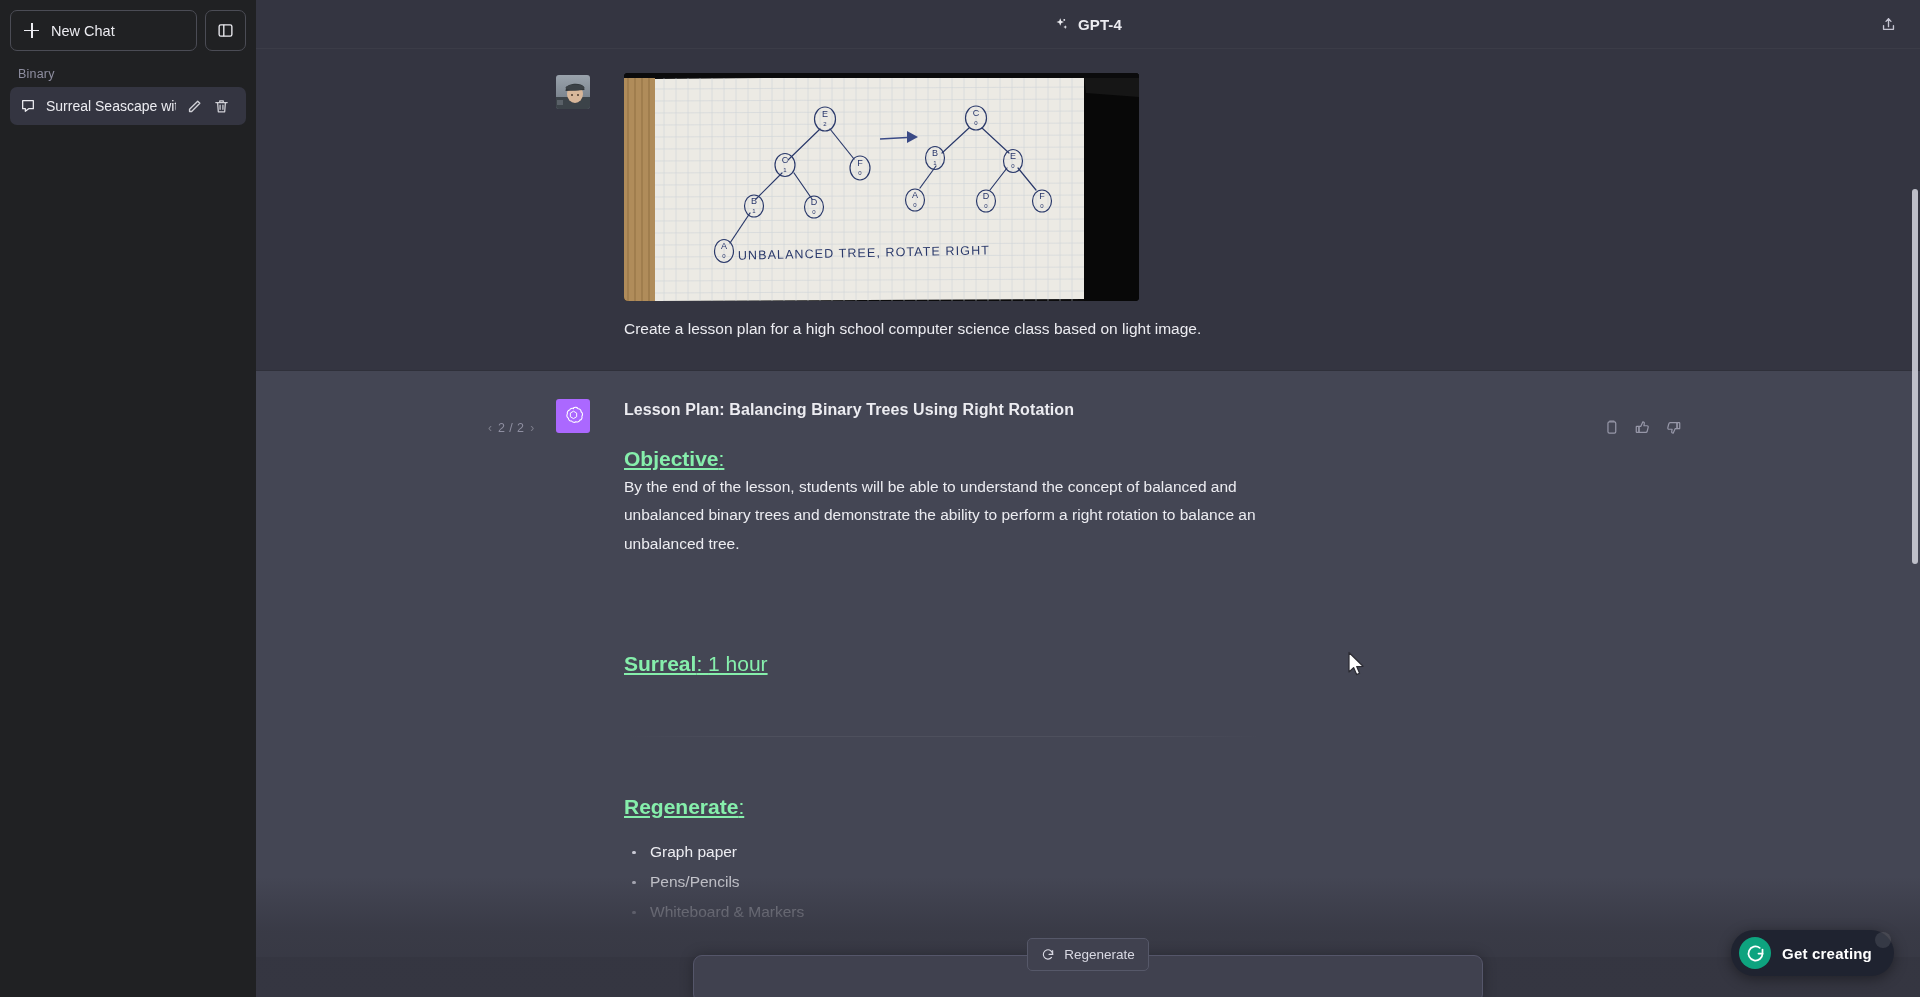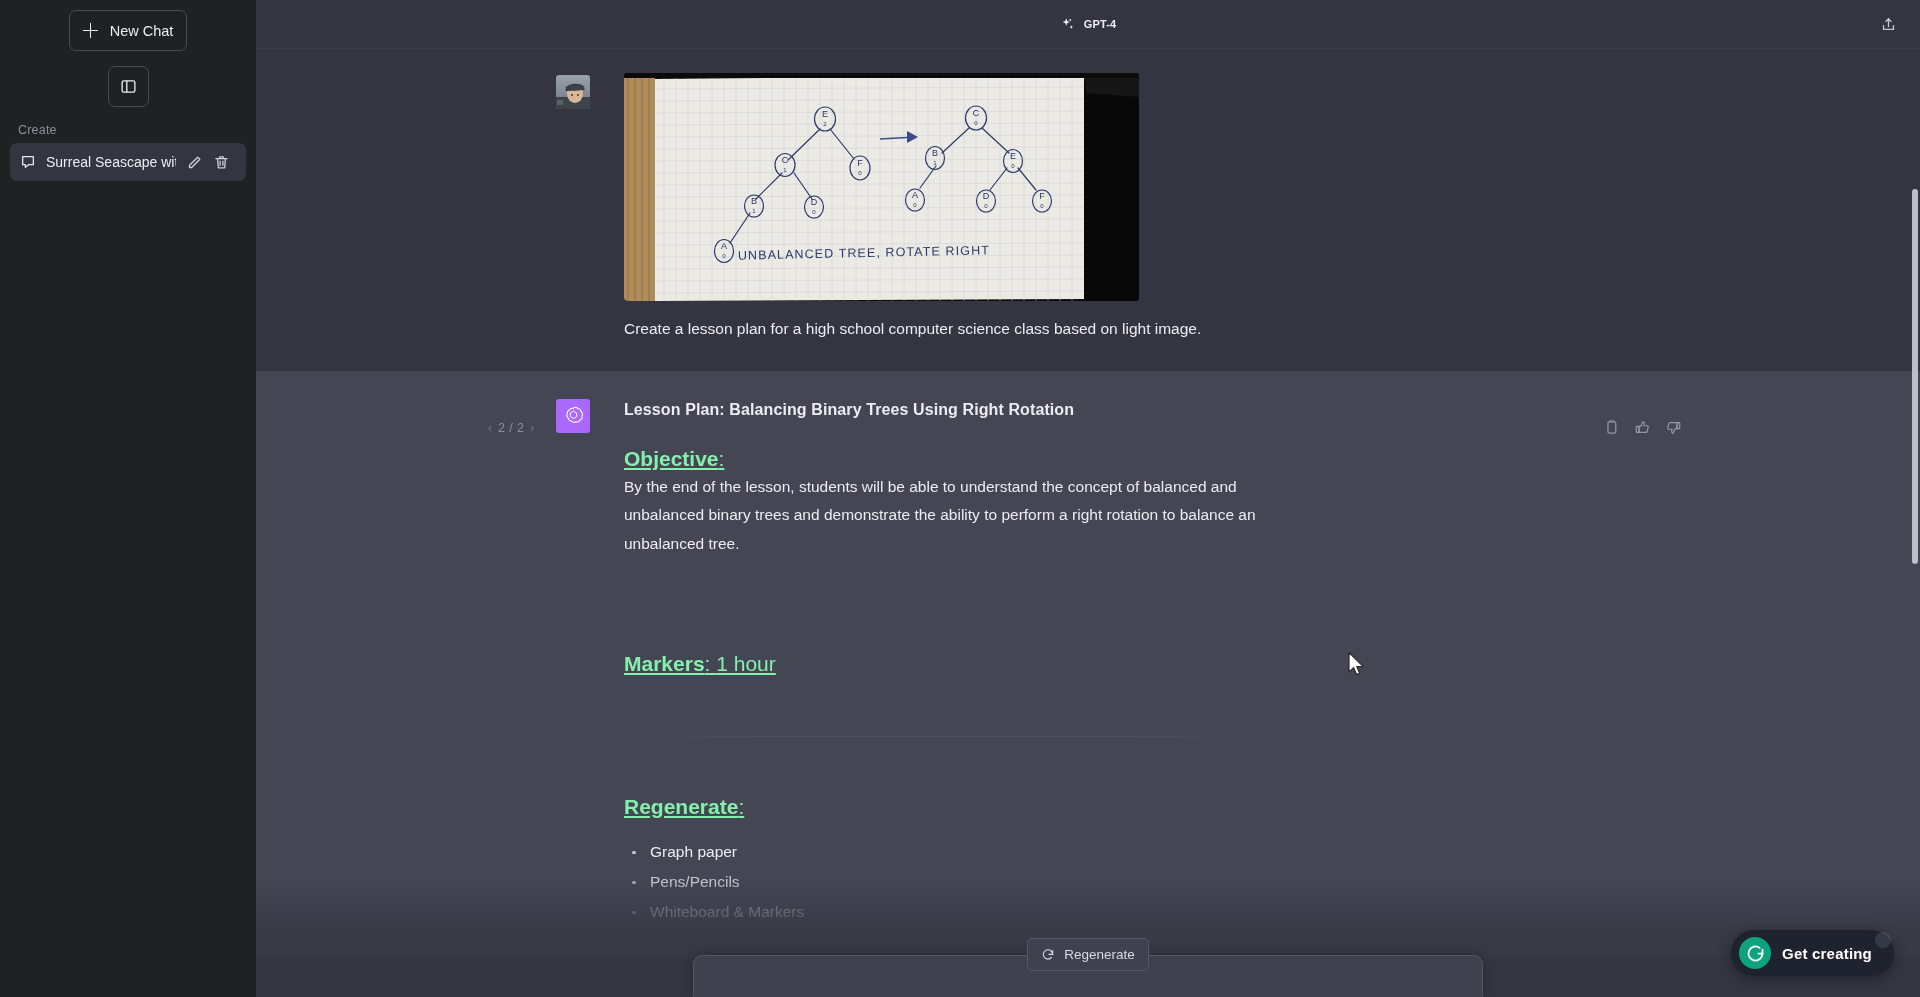--- a/index.html
+++ b/index.html
@@ -13,21 +13,21 @@
 
   
   #sidebar {
     width: 256px; height: 997px;
     background: #202123;
     flex: 0 0 256px;
     padding: 10px 10px 0 10px;
     position: relative;
     z-index: 5;
   }
-  .side-top { display: flex; gap: 15px; align-items: center; flex-direction: column; }
+  .side-top { display: flex; gap: 8px; align-items: center; }
   .new-chat-btn {
     flex: 1 1 auto; height: 41px;
     border: 1px solid #4b4c55; border-radius: 7px;
     display: flex; align-items: center; gap: 12px;
     padding: 0 13px;
     color: #ececf1; font-size: 14.5px;
     cursor: pointer; background: transparent;
   }
   .plus-ico { width: 15px; height: 15px; position: relative; flex: 0 0 15px; }
   .plus-ico:before, .plus-ico:after {
@@ -69,21 +69,21 @@
   
   #header {
     height: 49px; width: 100%;
     background: #343541;
     border-bottom: 1px solid #3b3c47;
     display: flex; align-items: center; justify-content: center;
     position: relative; z-index: 4;
   }
   .model-pill {
     display: flex; align-items: center; gap: 9px;
-    color: #ececf1; font-size: 11px; font-weight: 600;
+    color: #ececf1; font-size: 15px; font-weight: 600;
     letter-spacing: .1px;
   }
   .share-btn {
     position: absolute; right: 17px; top: 50%; transform: translateY(-50%);
     width: 30px; height: 30px; display: flex;
     align-items: center; justify-content: center; cursor: pointer;
     border-radius: 5px;
   }
 
   
@@ -236,21 +236,21 @@
         <span>New Chat</span>
       </div>
       <div class="panel-btn">
         <svg width="17" height="17" viewBox="0 0 24 24" fill="none" stroke="#ececf1" stroke-width="1.9">
           <rect x="3" y="4" width="18" height="16" rx="2.4"></rect>
           <line x1="9.6" y1="4" x2="9.6" y2="20"></line>
         </svg>
       </div>
     </div>
 
-    <div class="side-label">Create</div>
+    <div class="side-label">Binary</div>
 
     <div class="chat-item">
       <svg width="16" height="16" viewBox="0 0 24 24" fill="none" stroke="#ececf1" stroke-width="1.9" stroke-linejoin="round">
         <path d="M20 4H4v12h4v4l5-4h7z"></path>
       </svg>
       <span class="chat-title">Surreal Seascape with L</span>
       <svg class="chat-act" viewBox="0 0 24 24" fill="none" stroke="#ececf1" stroke-width="1.9" stroke-linecap="round" stroke-linejoin="round">
         <path d="M16.5 4.5l3 3L8 19H5v-3z"></path>
       </svg>
       <svg class="chat-act" viewBox="0 0 24 24" fill="none" stroke="#ececf1" stroke-width="1.8" stroke-linecap="round" stroke-linejoin="round">
@@ -494,21 +494,21 @@
             <div class="headline">Lesson Plan: Balancing Binary Trees Using Right Rotation</div>
 
             <div class="sec-head">
               <b>Objective</b>:
             </div>
             <div class="msg-p" style="max-width:672px;">By the end of the lesson, students will be able to understand the concept of balanced and unbalanced binary trees and demonstrate the ability to perform a right rotation to balance an unbalanced tree.</div>
 
             <div class="gap-a"></div>
 
             <div class="sec-head">
-              <b>Markers</b>: <span>1 hour</span>
+              <b>Surreal</b>: <span>1 hour</span>
             </div>
 
             <div class="gap-b"></div>
             <div class="hr-faint"></div>
 
             <div class="sec-head">
               <b>Regenerate</b>:
             </div>
 
             <ul class="mat">

